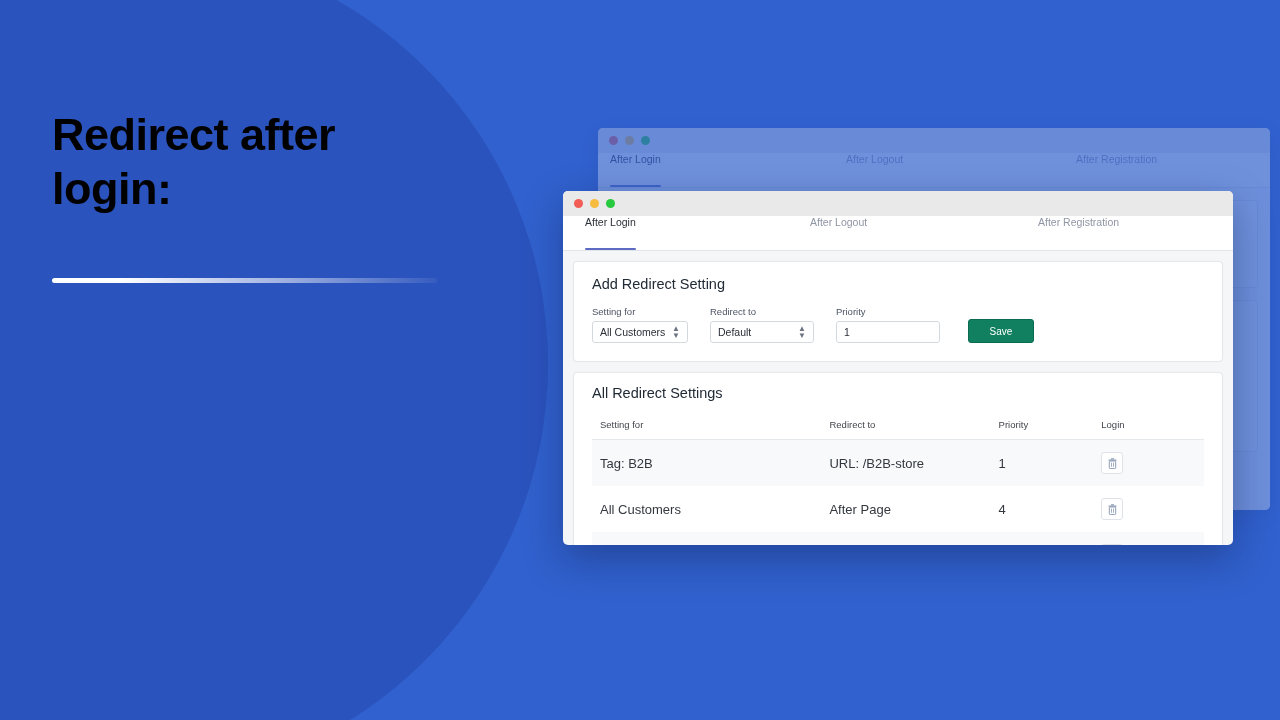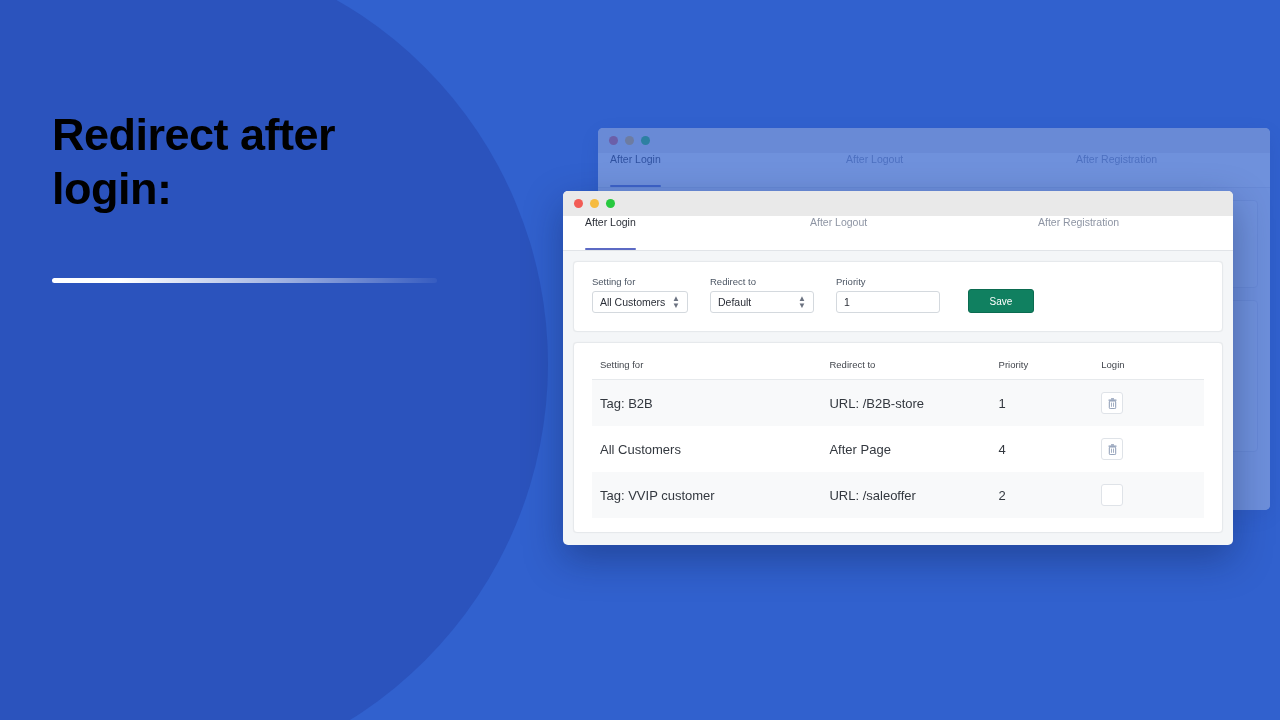--- a/index.html
+++ b/index.html
@@ -316,20 +316,21 @@
 
   <div class="tabbar">
     <div class="tabs-inner">
       <div class="tab active" style="left:22px;">After Login</div>
       <div class="tab" style="left:247px;">After Logout</div>
       <div class="tab" style="left:475px;">After Registration</div>
     </div>
   </div>
 
   <div class="card" id="form-card">
+    <h2 class="card-title">Add Redirect Setting</h2>
 
     <div class="form-row">
 
       <div>
         <label class="field-label">Setting for</label>
         <div class="control select-ctl">
           <span>All Customers</span>
           <span class="stepper">▲<br>▼</span>
         </div>
       </div>
@@ -347,20 +348,21 @@
         <div class="control input-ctl">
           <span>1</span>
         </div>
       </div>
 
       <div id="save-button">Save</div>
     </div>
   </div>
 
   <div class="card" id="table-card">
+    <h2 class="card-title">All Redirect Settings</h2>
 
     <table class="settings">
       <thead>
         <tr>
           <th class="col-setting">Setting for</th>
           <th class="col-redirect">Redirect to</th>
           <th class="col-priority">Priority</th>
           <th class="col-delete">Login</th>
         </tr>
       </thead>

